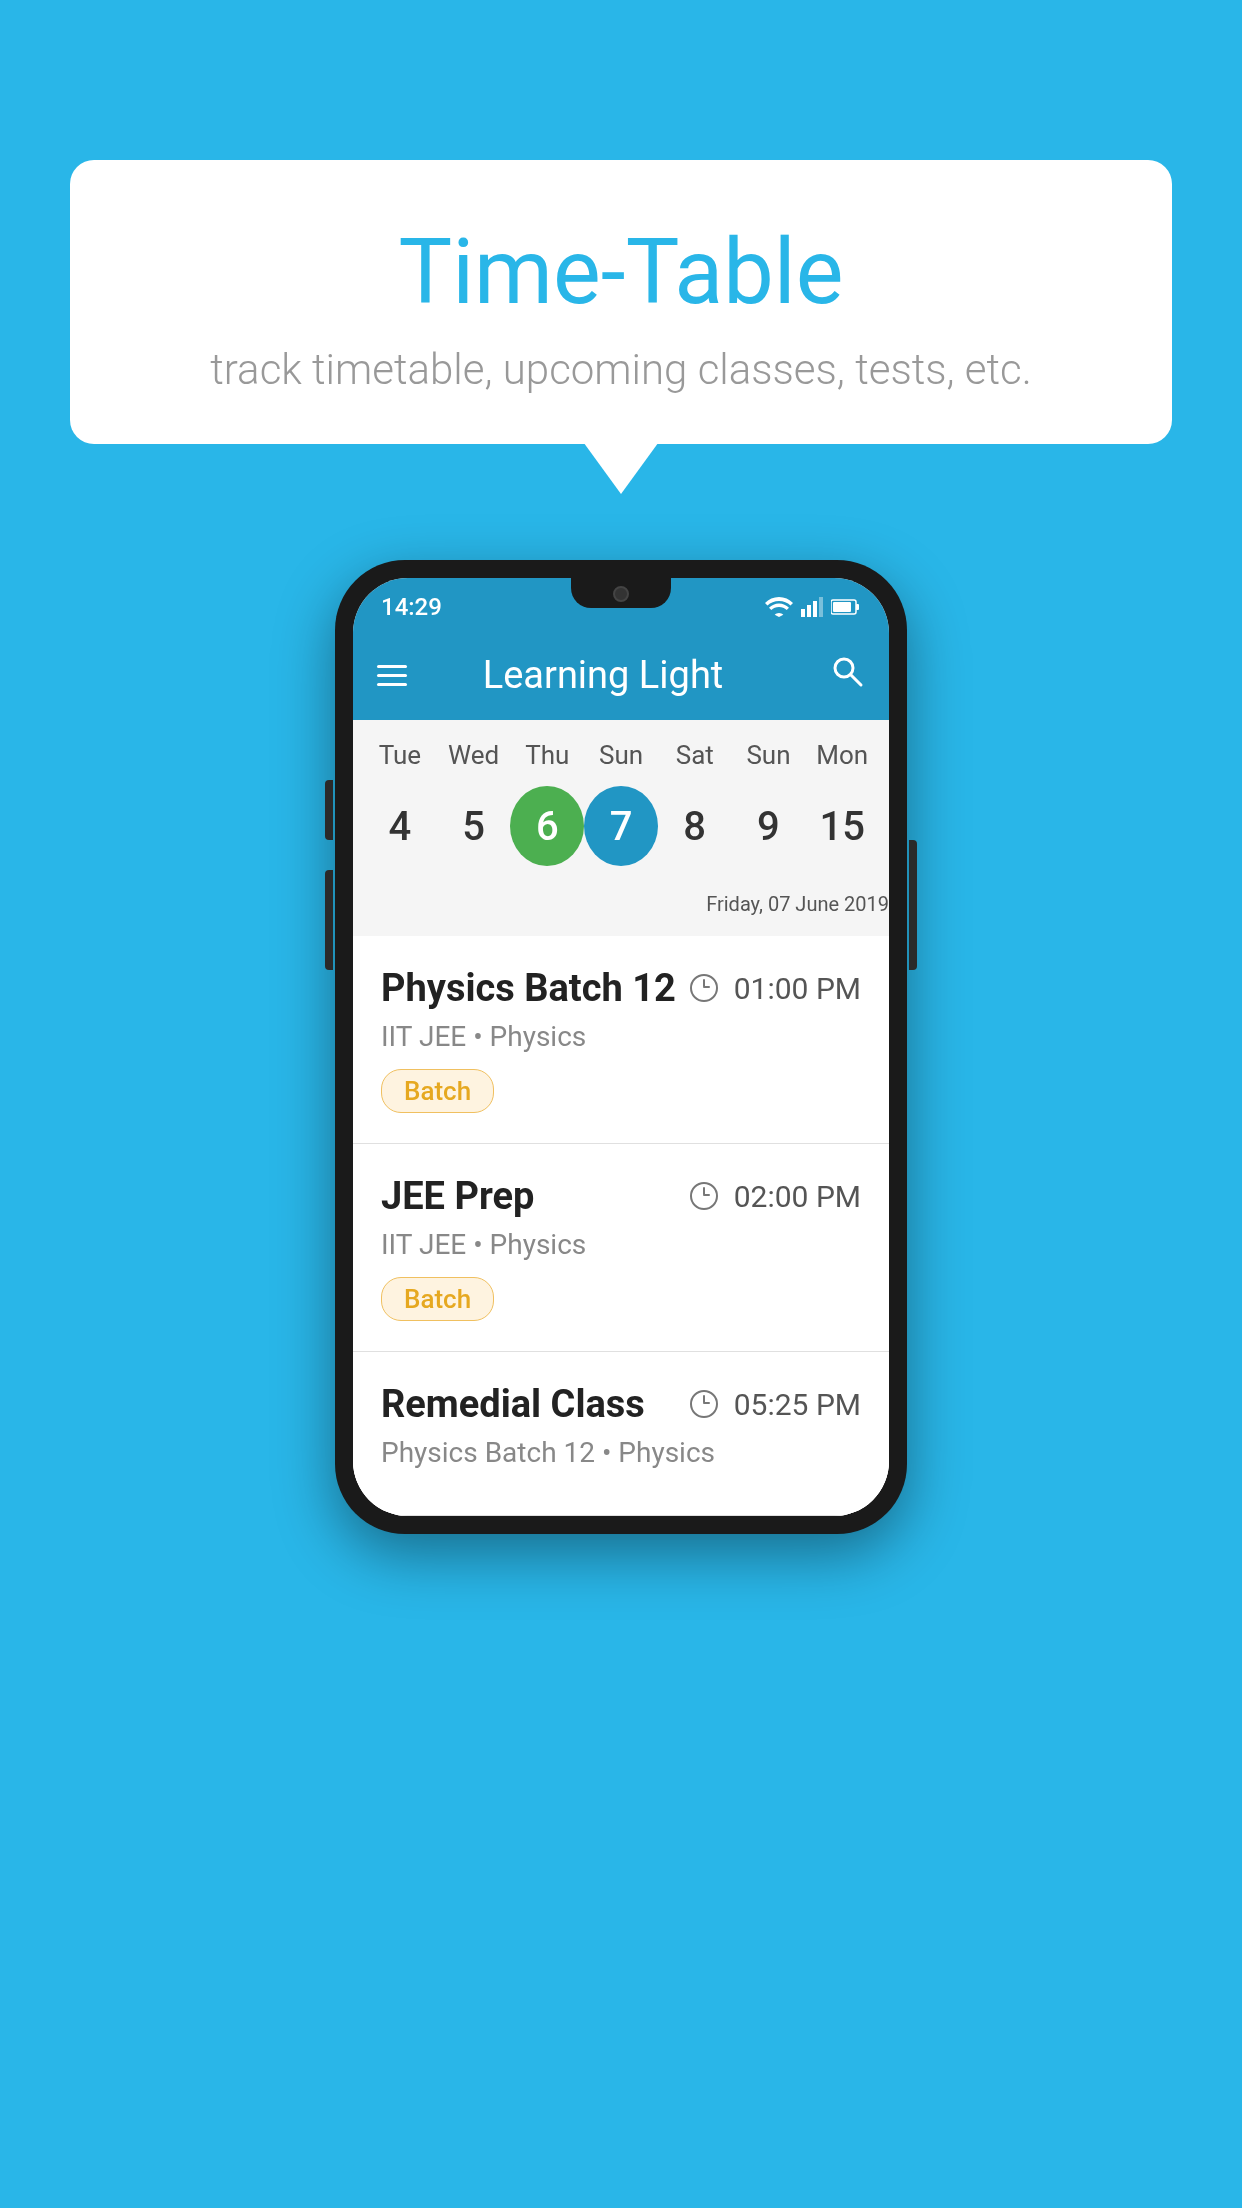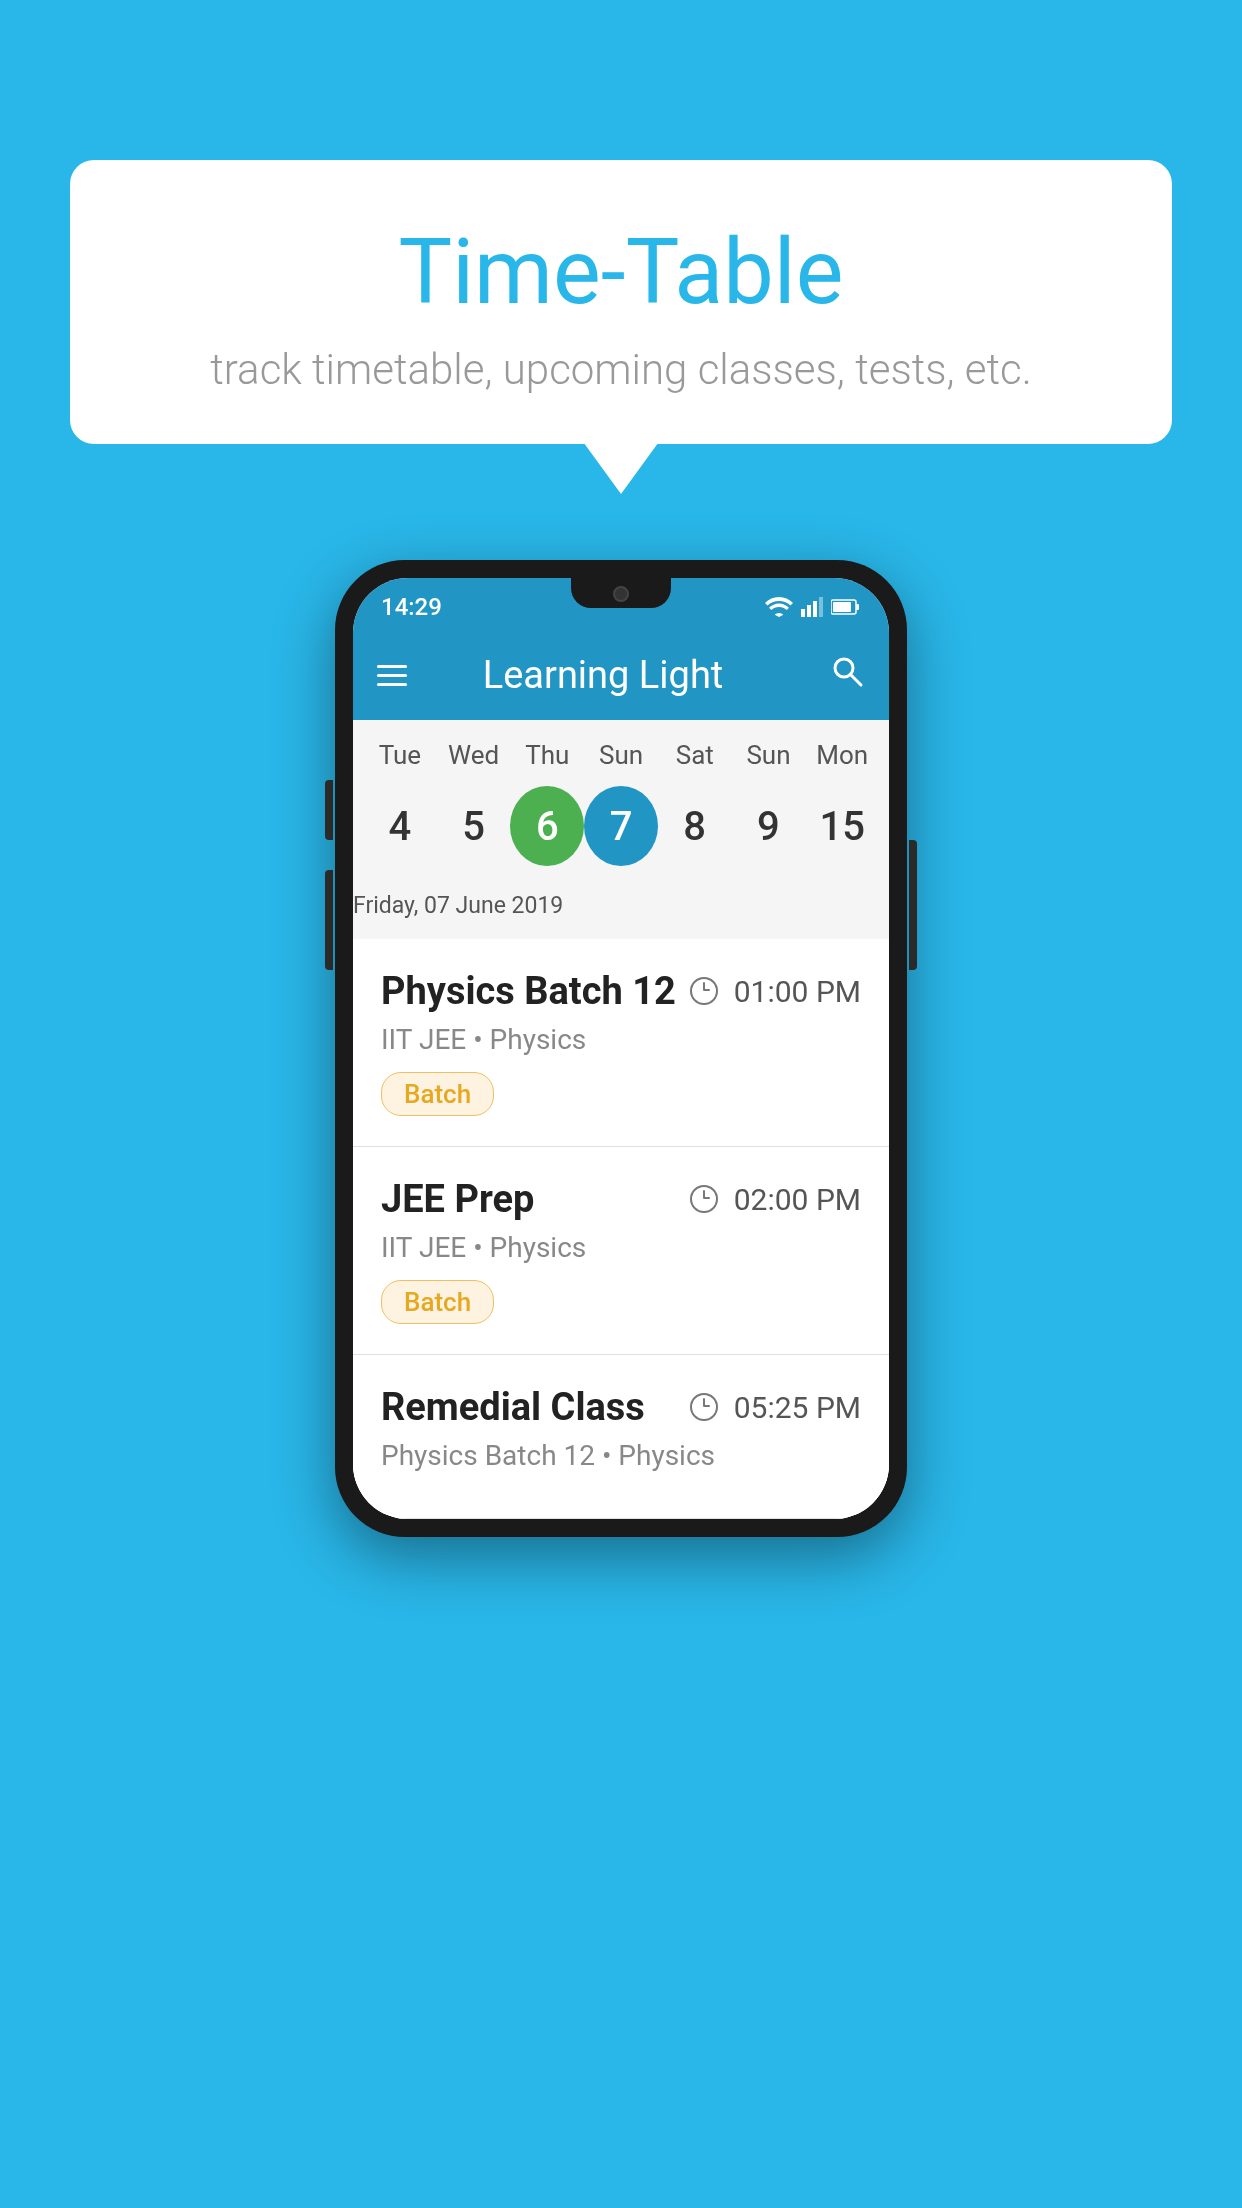--- a/index.html
+++ b/index.html
@@ -246,23 +246,23 @@
       background: #4caf50;
       color: white;
     }
 
     .date-item.selected {
       background: #2196c4;
       color: white;
     }
 
     .selected-date-label {
-      text-align: left;
+      text-align: right;
       padding: 10px 0 20px;
-      font-size: 23px;
+      font-size: 20px;
       color: #555;
       background: #f5f5f5;
     }
 
     
     .class-list {
       background: white;
     }
 
     .class-item {

